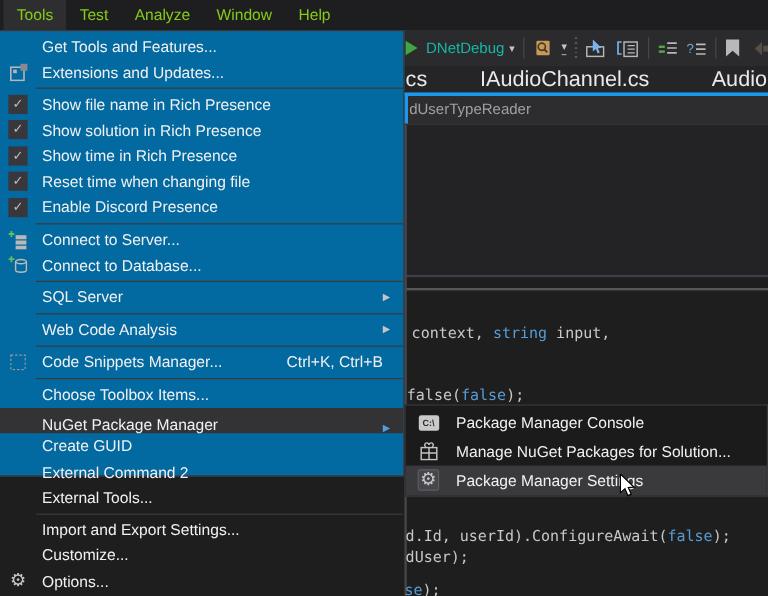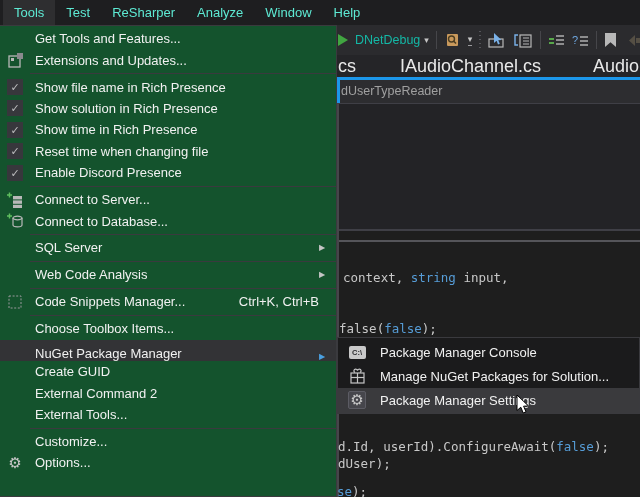--- a/index.html
+++ b/index.html
@@ -5,21 +5,21 @@
   * { margin:0; padding:0; box-sizing:border-box; }
   html,body { background:#111; }
   #screen {
     position:relative; width:640px; height:497px; overflow:hidden;
     background:#1e1e1e; font-family:"Liberation Sans", sans-serif;
     font-size:13px; color:#f1f1f1; cursor:default;
   }
   
   #menubar { position:absolute; left:0; top:0; width:640px; height:25px;
     background:#1e1e20; display:flex; align-items:stretch; padding-left:3px; z-index:5; }
-  .mb-item { display:flex; align-items:center; padding:0 11px; color:#5eead4; }
+  .mb-item { display:flex; align-items:center; padding:0 11px; color:#84cc16; }
   .mb-item.sel { background:#2e2e30; }
   
   #toolbar { position:absolute; left:0; top:25px; width:640px; height:30px;
     background:#2b2b2e; display:flex; align-items:center; gap:7px; padding-left:338px; overflow:hidden; }
   .tb-sep { width:1px; height:18px; background:#46464a; flex:none; }
   .tb-dotsep { width:2px; height:18px; flex:none;
     background:repeating-linear-gradient(to bottom,#55555a 0 1.5px,transparent 1.5px 4px); }
   .tb-btn { display:flex; align-items:center; flex:none; }
   .play { width:0; height:0; border-left:10px solid #41a541; border-top:6px solid transparent;
     border-bottom:6px solid transparent; }
@@ -39,22 +39,22 @@
   #bc-notch { position:absolute; left:337px; top:79.5px; width:2.5px; height:23px; background:#1c97ea; }
   
   .hline { position:absolute; left:0; width:640px; height:1.5px; background:#3f3f46; }
   #upper-pane { position:absolute; left:0; top:104px; width:640px; height:125px; background:#232326; }
   #hline3 { position:absolute; left:0; top:240px; width:640px; height:2px; background:#55555a; }
   #vline { position:absolute; left:337px; top:104px; height:393px; width:1.5px; background:#46464a; }
   .codeline { position:absolute; font-family:"DejaVu Sans Mono","Liberation Mono",monospace;
     font-size:12.5px; line-height:16px; color:#c8c8c8; white-space:pre; }
   .codeline .kw { color:#569cd6; }
   
-  #tools-menu { position:absolute; left:0; top:25px; width:337px; height:472px;
-    background:#14532d; border:1px solid #3a3a3e; border-left:none; padding-top:2px; z-index:20; }
+  #tools-menu { position:absolute; left:0; top:25px; width:337px; height:372px;
+    background:#0369a1; border:1px solid #3a3a3e; border-left:none; padding-top:2px; z-index:20; }
   .mi { display:flex; align-items:center; height:21.4px; }
   .mi.hl { background:#333336;align-items:flex-end; }
   .mi .ic { width:30px; flex:none; display:flex; align-items:center; justify-content:center; }
   .mi .lbl { flex:1; padding-left:5px; white-space:nowrap; }
   .mi .sc { padding-right:17px; white-space:nowrap; }
   .mi .arr { width:17px; flex:none; font-size:8px; color:#c5c5c5; }
   .mi .arr.blue { color:#4aa0e0; }
   .msep { height:1px; background:#3a3a3e; margin:2.3px 0 2.3px 30px; }
   .chk { width:16px; height:16px; background:#37373c; color:#bcbcbe; font-size:11px;
     line-height:16px; text-align:center; }
@@ -167,21 +167,20 @@
   <div id="blueline"></div>
 
   <div id="breadcrumb">
     <span class="bc-text">dUserTypeReader</span>
   </div>
   <div id="bc-notch"></div>
 
   <div id="menubar">
     <span class="mb-item sel">Tools</span>
     <span class="mb-item">Test</span>
-    <span class="mb-item">ReSharper</span>
     <span class="mb-item">Analyze</span>
     <span class="mb-item">Window</span>
     <span class="mb-item">Help</span>
   </div>
 
   <div id="tools-menu">
 
     <div class="mi">
       <span class="ic"></span>
       <span class="lbl">Get Tools and Features...</span>
@@ -308,20 +307,24 @@
     </div>
     <div class="mi">
       <span class="ic"></span>
       <span class="lbl">External Tools...</span>
     </div>
 
     <div class="msep"></div>
 
     <div class="mi">
       <span class="ic"></span>
+      <span class="lbl">Import and Export Settings...</span>
+    </div>
+    <div class="mi">
+      <span class="ic"></span>
       <span class="lbl">Customize...</span>
     </div>
     <div class="mi">
       <span class="ic">
           <span class="gear-glyph">⚙</span>
         </span>
       <span class="lbl">Options...</span>
     </div>
   </div>
 

